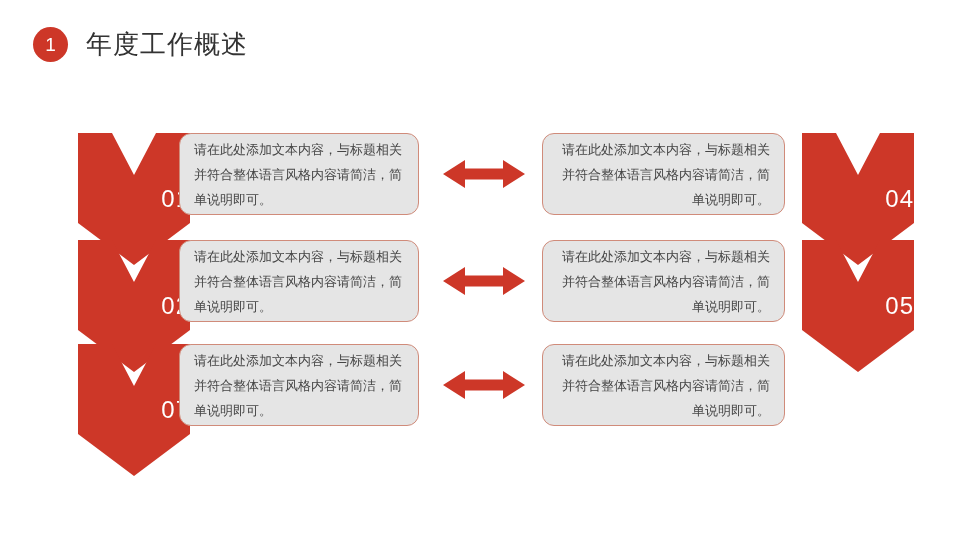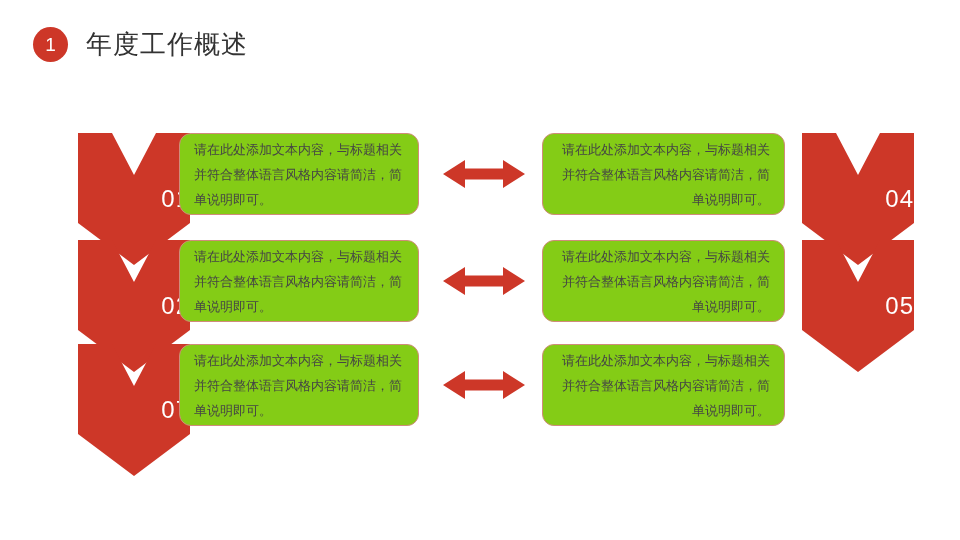--- a/index.html
+++ b/index.html
@@ -75,21 +75,21 @@
     color: var(--number-text);
     letter-spacing: 1px;
   }
 
   
   .tbox {
     position: absolute;
     top: 0;
     height: 82px;
     box-sizing: border-box;
-    background: #84cc16;
+    background: #e5e5e5;
     border: 1.5px solid var(--box-border);
     border-radius: 12px;
     display: flex;
     flex-direction: column;
     justify-content: center;
     padding: 0 14px;
     font-size: 13px;
     line-height: 25px;
     color: var(--body-text);
   }

